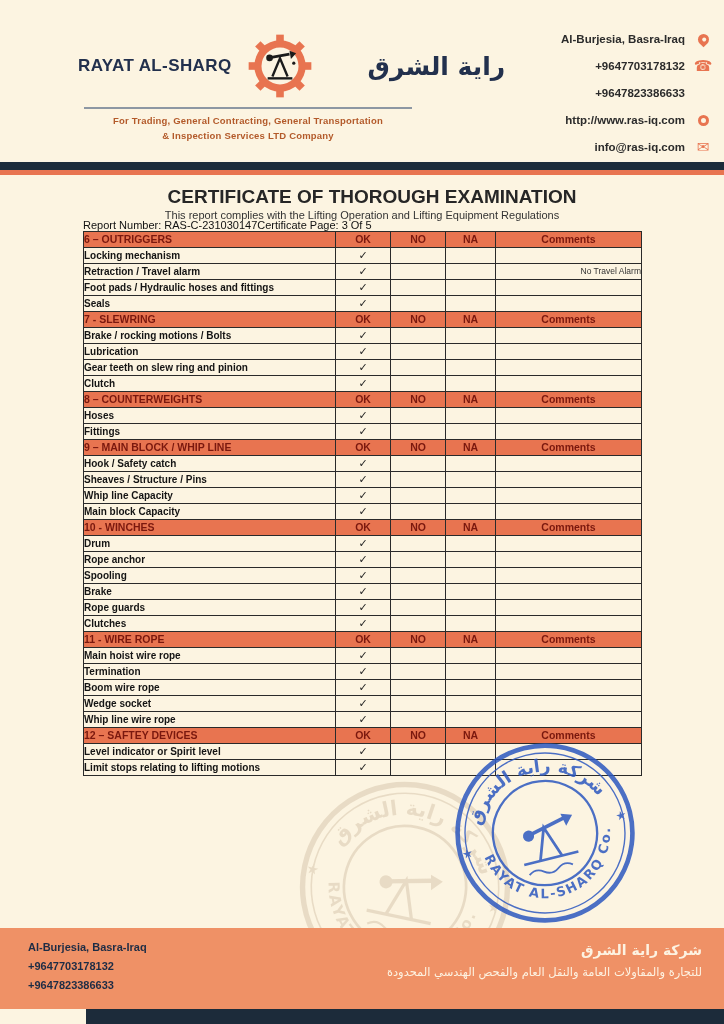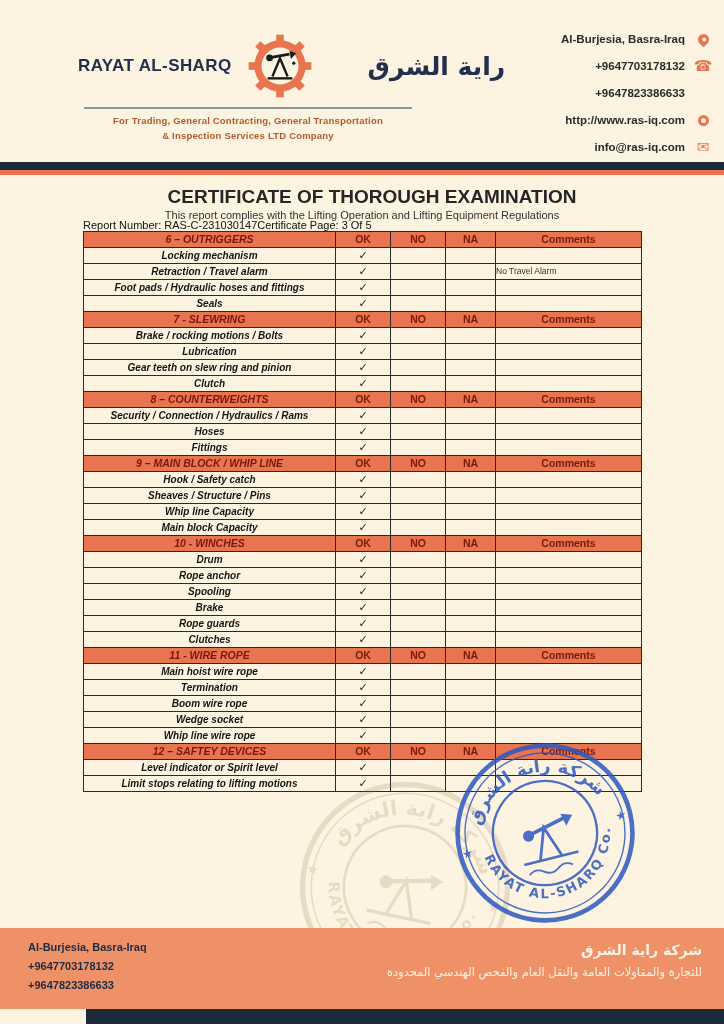--- a/index.html
+++ b/index.html
@@ -30,23 +30,23 @@
 
   
   h1 { position:absolute; top:176px; left:0; width:100%; margin:10px; text-align:center;
        font-size:19px; font-weight:800; color:#262626; }
   .subtitle { position:absolute; top:209px; left:0; width:100%; margin:0; text-align:center; font-size:11px; color:#333; }
   .report-row { position:absolute; top:219px; left:83px; width:558px; display:flex; justify-content:flex-start; font-size:11px; color:#111; }
 
   
   table.insp { position:absolute; top:231px; left:83px; width:558px; border-collapse:collapse; table-layout:fixed; }
   table.insp td { border:1px solid #2a2a2a; height:16px; padding:0; line-height:15px; overflow:hidden; white-space:nowrap; }
-  td.c-label { padding-left:5px; font-size:10px; font-weight:700; color:#141414; text-align:center;font-style:italic; }
+  td.c-label { padding-left:5px; font-size:10px; font-weight:700; color:#141414; text-align:left; }
   td.c-check { text-align:center; font-size:11px; color:#222; }
-  td.c-comment { text-align:left; font-size:8.5px; color:#333;margin-top:24px; }
+  td.c-comment { text-align:right; font-size:8.5px; color:#333;margin-top:24px; }
   tr.section-row td { background:#e87450; color:#7a180e; font-weight:700; }
   tr.section-row td.c-label { font-size:10.5px; }
   tr.section-row td.c-center { text-align:center; font-size:10.5px; }
 
   
   .stamp { position:absolute; pointer-events:none; }
   .stamp.blue { left:452px; top:740px; width:186px; height:186px; color:#2d58c0; opacity:.85; transform:rotate(-14deg); }
   .stamp.ghost { left:296px; top:778px; width:218px; height:218px; color:#93714a; opacity:.18; transform:rotate(12deg); }
 
   
@@ -210,27 +210,20 @@
           <td class="c-check"></td>
           <td class="c-check"></td>
           <td class="c-comment"></td>
         </tr>
         <tr class="section-row">
           <td class="c-label">8 – COUNTERWEIGHTS</td>
           <td class="c-center">OK</td>
           <td class="c-center">NO</td>
           <td class="c-center">NA</td>
           <td class="c-center">Comments</td>
-        </tr>
-        <tr>
-          <td class="c-label">Security / Connection / Hydraulics / Rams</td>
-          <td class="c-check">✓</td>
-          <td class="c-check"></td>
-          <td class="c-check"></td>
-          <td class="c-comment"></td>
         </tr>
         <tr>
           <td class="c-label">Hoses</td>
           <td class="c-check">✓</td>
           <td class="c-check"></td>
           <td class="c-check"></td>
           <td class="c-comment"></td>
         </tr>
         <tr>
           <td class="c-label">Fittings</td>

